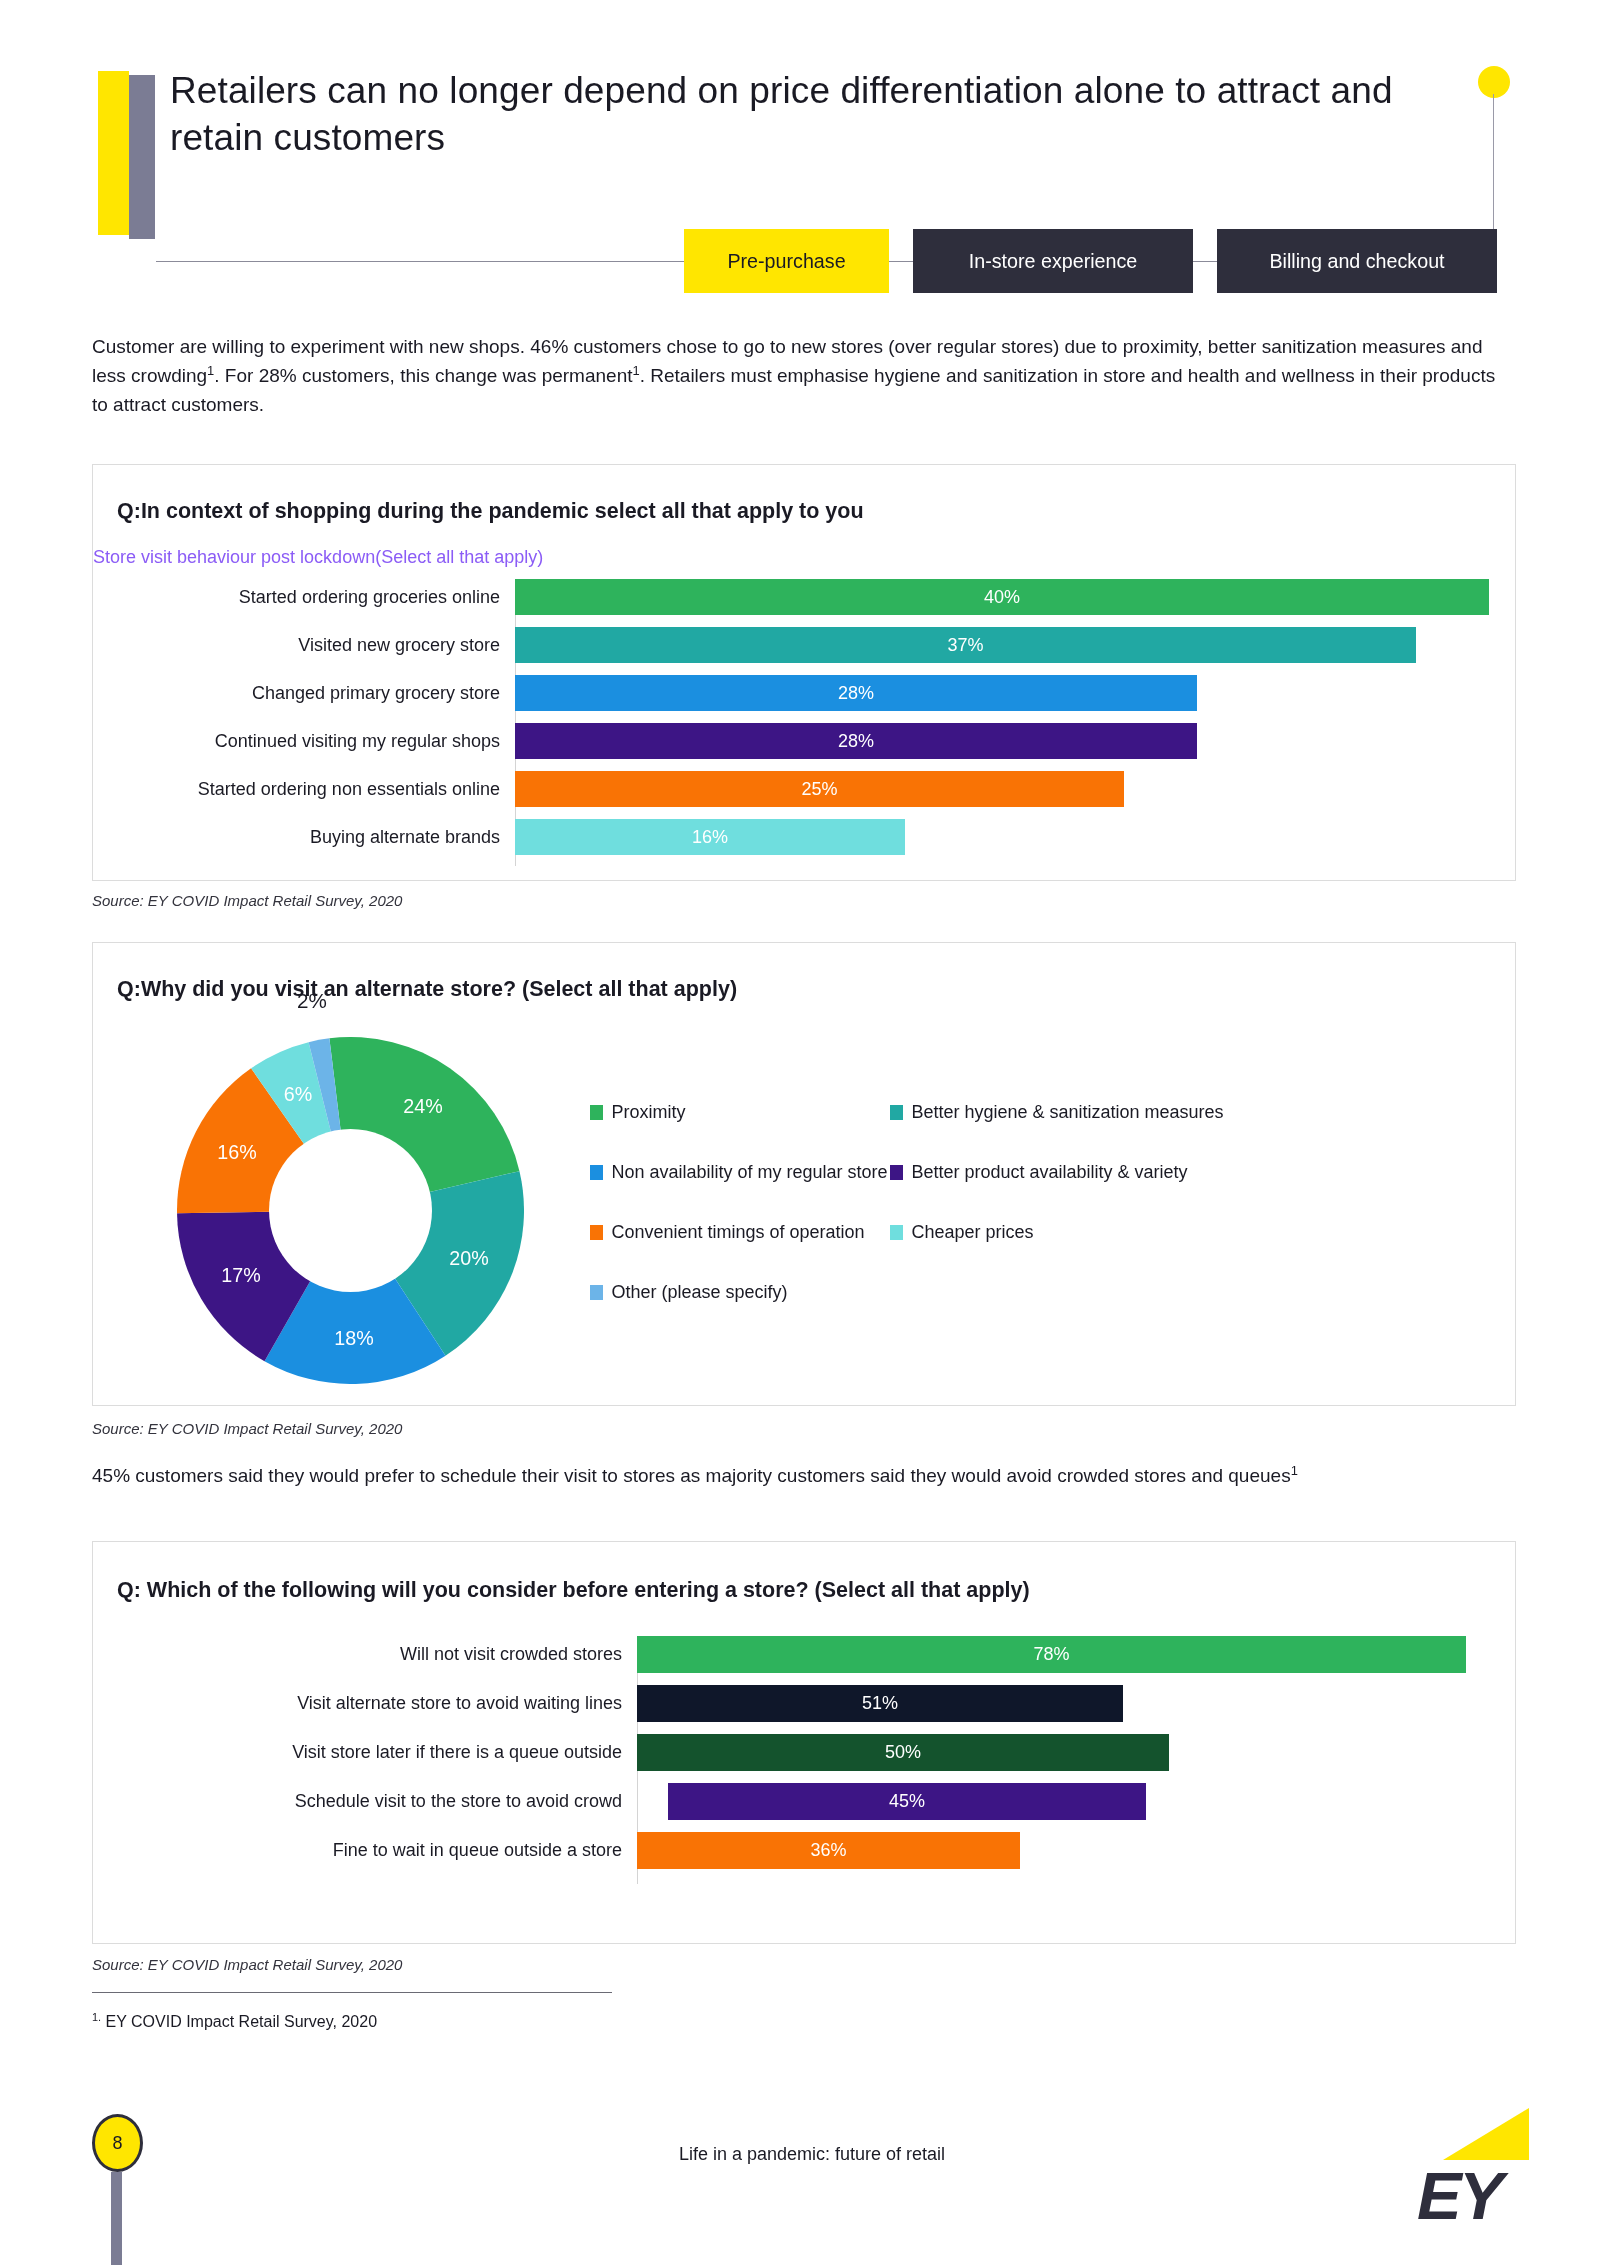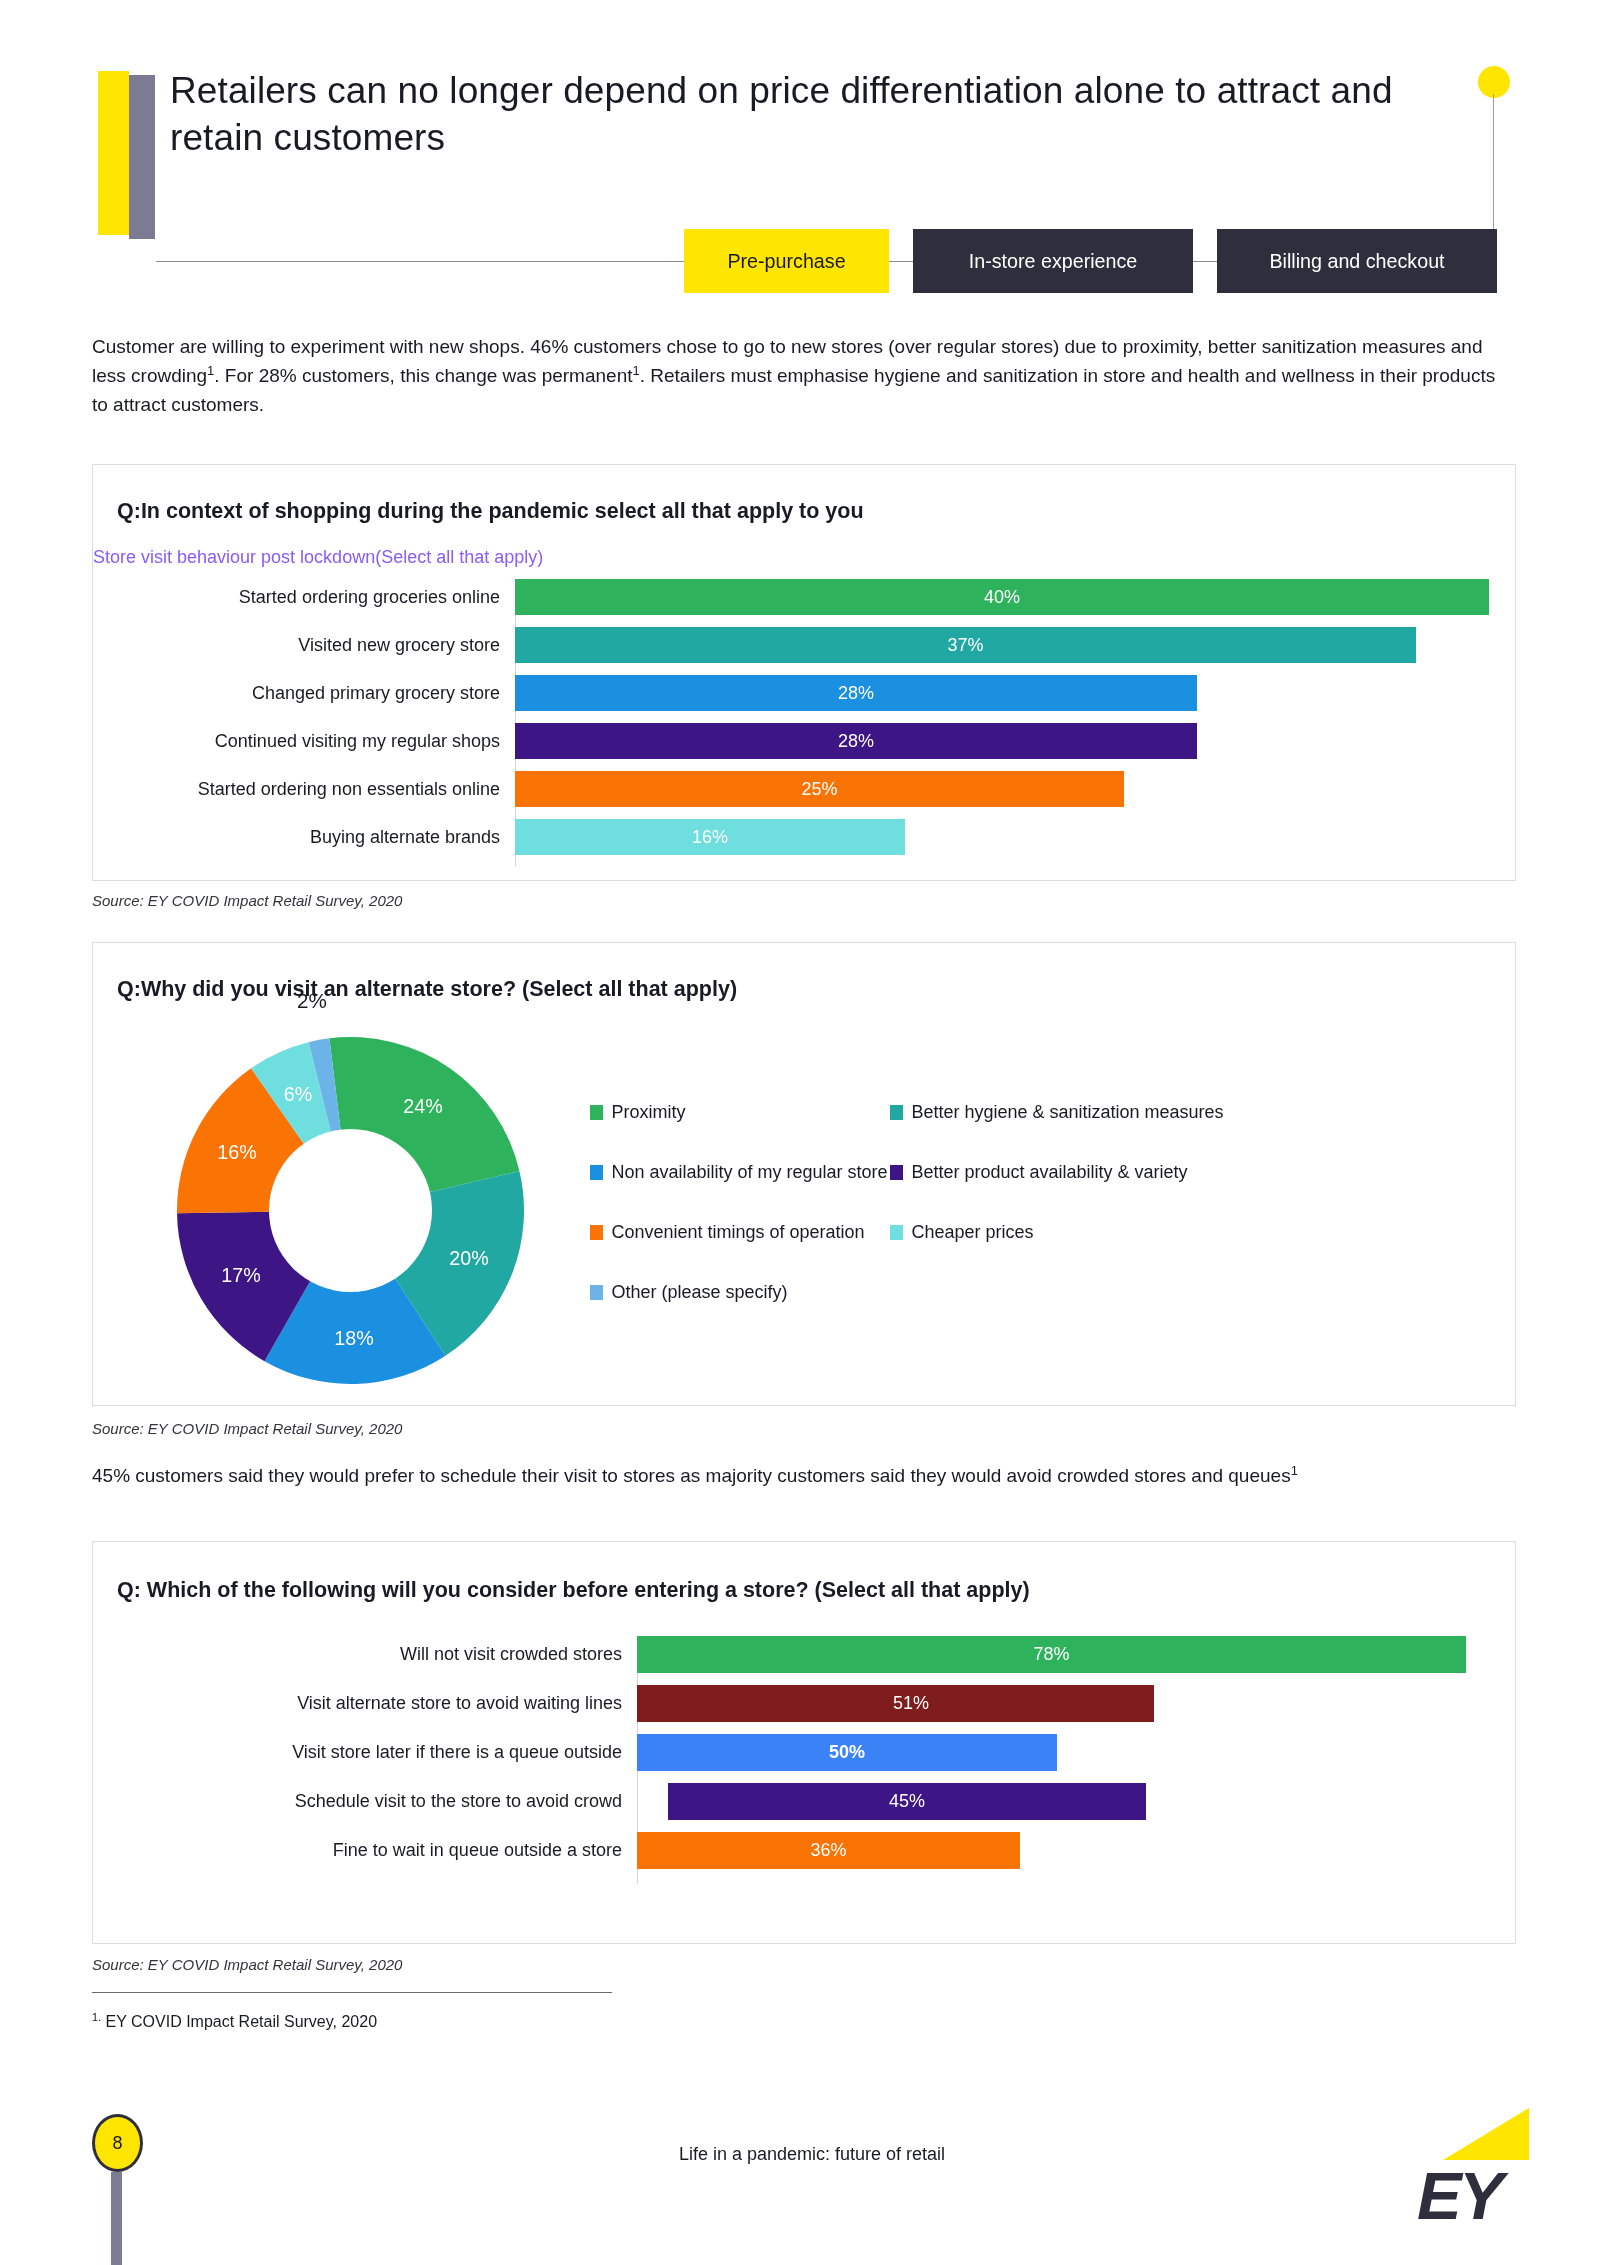--- a/index.html
+++ b/index.html
@@ -239,27 +239,27 @@
         <div class="axisline" style="left: 520px; top: 0px; height: 248px;"></div>
         <div class="brow" style="height: 37px; margin-bottom: 12px;">
           <div class="blabel" style="width: 520px;">Will not visit crowded stores</div>
           <div class="btrack" style="height: 37px;">
             <div class="bfill" style="width: 829px; background: rgb(46, 179, 92);">78%</div>
           </div>
         </div>
         <div class="brow" style="height: 37px; margin-bottom: 12px;">
           <div class="blabel" style="width: 520px;">Visit alternate store to avoid waiting lines</div>
           <div class="btrack" style="height: 37px;">
-            <div class="bfill" style="width: 486px; background: #7f1d1d; padding-left: 31px;">51%</div>
+            <div class="bfill" style="width: 486px; background: #0f172a;">51%</div>
           </div>
         </div>
         <div class="brow" style="height: 37px; margin-bottom: 12px;">
           <div class="blabel" style="width: 520px;">Visit store later if there is a queue outside</div>
           <div class="btrack" style="height: 37px;">
-            <div class="bfill" style="width: 420px; background: #3b82f6; font-weight: bold;">50%</div>
+            <div class="bfill" style="width: 532px; background: #14532d;">50%</div>
           </div>
         </div>
         <div class="brow" style="height: 37px; margin-bottom: 12px;">
           <div class="blabel" style="width: 520px;">Schedule visit to the store to avoid crowd</div>
           <div class="btrack" style="height: 37px; padding-left: 31px;">
             <div class="bfill" style="width: 478px; background: rgb(61, 21, 133);">45%</div>
           </div>
         </div>
         <div class="brow" style="height: 37px; margin-bottom: 12px;">
           <div class="blabel" style="width: 520px;">Fine to wait in queue outside a store</div>

